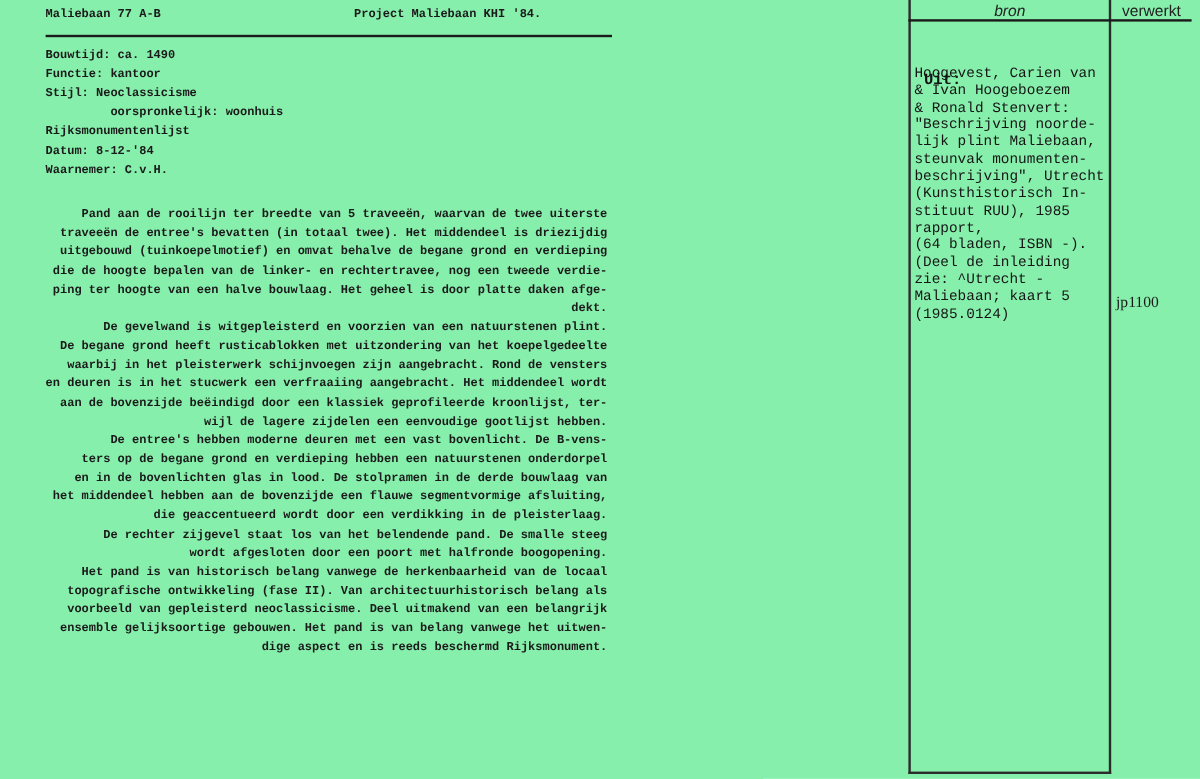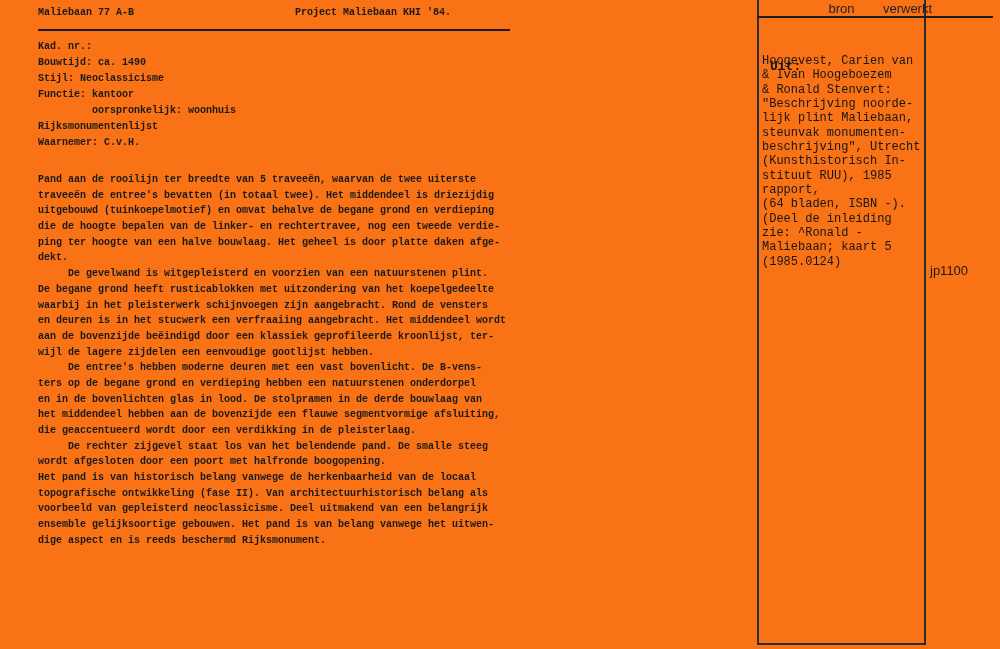--- a/index.html
+++ b/index.html
@@ -3,84 +3,84 @@
 <meta charset="utf-8">
 <style>
   html, body { margin: 0; padding: 0; }
   body {
     width: 1000px; height: 649px;
     background: #ffffff;
     position: relative;
     overflow: hidden;
     font-family: "Liberation Mono", monospace;
   }
-  .sheet { position: absolute; inset: 0; background: #f97316; color: #1c1c1c; }
+  .sheet { position: absolute; inset: 0; background: #86efac; color: #1c1c1c; }
 
   
   .typed {
     font-family: "Liberation Mono", monospace;
     font-weight: 700;
     font-size: 10px;
     color: #1a1a1a;
     white-space: pre;
   }
   .doc-title   { position: absolute; left: 38px;  top: 7px; }
   .proj-title  { position: absolute; left: 295px; top: 7px; text-align: center; }
   .header-rule { position: absolute; left: 38px;  top: 29px; width: 472px; height: 2px; background: #1b1b1b; }
 
   .metadata-block { position: absolute; left: 38px; top: 39px; }
   .metadata-block .line { line-height: 16px; height: 16px; }
 
   .description-block { position: absolute; left: 38px; top: 172px; }
-  .description-block .line { line-height: 15.7px; height: 15.7px; }
+  .description-block .line { line-height: 15.7px; height: 15.7px; text-align: right; }
 
   
   .vline { position: absolute; top: 0; width: 2px; height: 645px; background: #2c2c2c; }
   .vline-left { left: 757px; }
   .vline-mid  { left: 924px; }
   .table-header-rule { position: absolute; left: 757px; top: 16px; width: 236px; height: 2px; background: #1b1b1b; }
   .table-bottom-rule { position: absolute; left: 757px; top: 643px; width: 169px; height: 2px; background: #2c2c2c; }
 
   .col-label {
     position: absolute; top: 1px;
     font-family: "Liberation Sans", sans-serif;
     font-size: 13px; color: #222222;
     text-align: center;
   }
-  .col-label-bron     { left: 759px; width: 165px; }
-  .col-label-verwerkt { left: 874px; width: 67px; }
+  .col-label-bron     { left: 759px; width: 165px; font-style: italic; }
+  .col-label-verwerkt { left: 926px; width: 67px; }
 
   .uit-label {
     position: absolute; left: 770px; top: 20px;
     font-family: "Liberation Mono", monospace;
     font-weight: 700; font-size: 13px; color: #151515; white-space: pre; margin-top: 39px;
   }
   .citation-block {
     position: absolute; left: 762px; top: 54px;
     font-family: "Liberation Mono", monospace;
     font-weight: 400; font-size: 12px; color: #151515;
   }
   .citation-block .line { line-height: 14.35px; height: 14.35px; white-space: pre; }
 
   .verwerkt-value {
-    position: absolute; left: 930px; top: 263px;
-    font-family: Liberation Sans, sans-serif;
+    position: absolute; left: 930px; top: 244px;
+    font-family: Liberation Serif, serif;
     font-weight: 400; font-size: 13px; color: #1a1a1a;
   }
 </style>
 </head>
 <body>
 
 <div class="sheet">
 
   <div class="typed doc-title">Maliebaan 77 A-B</div>
   <div class="typed proj-title">Project Maliebaan KHI '84.</div>
   <div class="header-rule"></div>
 
-  <div class="typed metadata-block"><div class="line">Kad. nr.:</div><div class="line">Bouwtijd: ca. 1490</div><div class="line">Stijl: Neoclassicisme</div><div class="line">Functie: kantoor</div><div class="line">         oorspronkelijk: woonhuis</div><div class="line">Rijksmonumentenlijst</div><div class="line">Waarnemer: C.v.H.</div></div>
+  <div class="typed metadata-block"><div class="line">Bouwtijd: ca. 1490</div><div class="line">Functie: kantoor</div><div class="line">Stijl: Neoclassicisme</div><div class="line">         oorspronkelijk: woonhuis</div><div class="line">Rijksmonumentenlijst</div><div class="line">Datum: 8-12-'84</div><div class="line">Waarnemer: C.v.H.</div></div>
 
   <div class="typed description-block"><div class="line">Pand aan de rooilijn ter breedte van 5 traveeën, waarvan de twee uiterste</div><div class="line">traveeën de entree's bevatten (in totaal twee). Het middendeel is driezijdig</div><div class="line">uitgebouwd (tuinkoepelmotief) en omvat behalve de begane grond en verdieping</div><div class="line">die de hoogte bepalen van de linker- en rechtertravee, nog een tweede verdie-</div><div class="line">ping ter hoogte van een halve bouwlaag. Het geheel is door platte daken afge-</div><div class="line">dekt.</div><div class="line">     De gevelwand is witgepleisterd en voorzien van een natuurstenen plint.</div><div class="line">De begane grond heeft rusticablokken met uitzondering van het koepelgedeelte</div><div class="line">waarbij in het pleisterwerk schijnvoegen zijn aangebracht. Rond de vensters</div><div class="line">en deuren is in het stucwerk een verfraaiing aangebracht. Het middendeel wordt</div><div class="line">aan de bovenzijde beëindigd door een klassiek geprofileerde kroonlijst, ter-</div><div class="line">wijl de lagere zijdelen een eenvoudige gootlijst hebben.</div><div class="line">     De entree's hebben moderne deuren met een vast bovenlicht. De B-vens-</div><div class="line">ters op de begane grond en verdieping hebben een natuurstenen onderdorpel</div><div class="line">en in de bovenlichten glas in lood. De stolpramen in de derde bouwlaag van</div><div class="line">het middendeel hebben aan de bovenzijde een flauwe segmentvormige afsluiting,</div><div class="line">die geaccentueerd wordt door een verdikking in de pleisterlaag.</div><div class="line">     De rechter zijgevel staat los van het belendende pand. De smalle steeg</div><div class="line">wordt afgesloten door een poort met halfronde boogopening.</div><div class="line">Het pand is van historisch belang vanwege de herkenbaarheid van de locaal</div><div class="line">topografische ontwikkeling (fase II). Van architectuurhistorisch belang als</div><div class="line">voorbeeld van gepleisterd neoclassicisme. Deel uitmakend van een belangrijk</div><div class="line">ensemble gelijksoortige gebouwen. Het pand is van belang vanwege het uitwen-</div><div class="line">dige aspect en is reeds beschermd Rijksmonument.</div></div>
 
   <div class="vline vline-left"></div>
   <div class="vline vline-mid"></div>
   <div class="table-header-rule"></div>
   <div class="table-bottom-rule"></div>
 
   <div class="col-label col-label-bron">bron</div>
   <div class="col-label col-label-verwerkt">verwerkt</div>
@@ -93,20 +93,20 @@
       <div class="line">&amp; Ronald Stenvert:</div>
       <div class="line">"Beschrijving noorde-</div>
       <div class="line">lijk plint Maliebaan,</div>
       <div class="line">steunvak monumenten-</div>
       <div class="line">beschrijving", Utrecht</div>
       <div class="line">(Kunsthistorisch In-</div>
       <div class="line">stituut RUU), 1985</div>
       <div class="line">rapport,</div>
       <div class="line">(64 bladen, ISBN -).</div>
       <div class="line">(Deel de inleiding</div>
-      <div class="line">zie: ^Ronald -</div>
+      <div class="line">zie: ^Utrecht -</div>
       <div class="line">Maliebaan; kaart 5</div>
       <div class="line">(1985.0124)</div>
     </div>
 
   <div class="verwerkt-value">jp1100</div>
 
 </div>
 
 </body></html>

